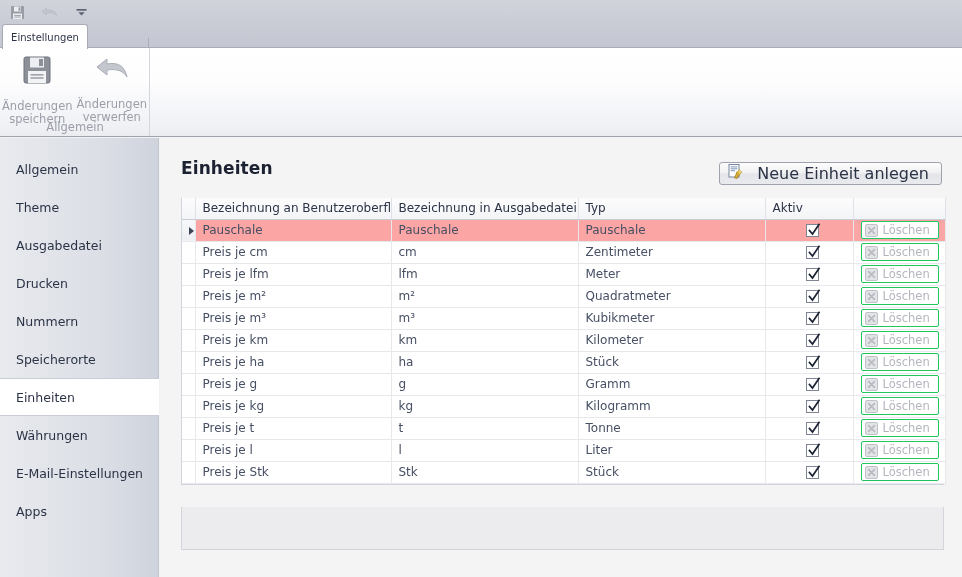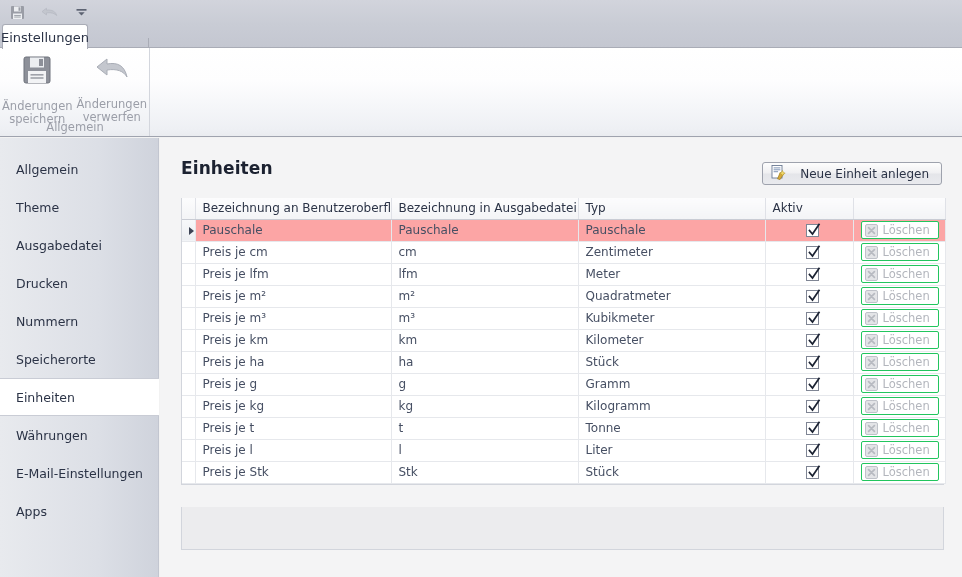--- a/index.html
+++ b/index.html
@@ -55,21 +55,21 @@
     position: absolute;
     left: 2px; top: 0;
     width: 86px; height: 25px;
     background: #ffffff;
     border: 1px solid #a9acb6;
     border-bottom: none;
     border-radius: 3px 3px 0 0;
     display: flex;
     align-items: center;
     justify-content: center;
-    font-size: 13px;
+    font-size: 10px;
     color: #2b3346;
     z-index: 5;
   }
   .tab-seam {
     position: absolute;
     left: 148px; top: 14px;
     width: 1px; height: 11px;
     background: #a9acb6;
   }
 
@@ -161,21 +161,21 @@
     position: absolute;
     right: 20px; top: 24px;
     height: 23px;
     padding: 0 12px 0 8px;
     display: flex;
     align-items: center;
     gap: 14px;
     background: linear-gradient(to bottom, #fdfdfd 0%, #f0f0f2 48%, #e4e5e9 52%, #e9eaee 100%);
     border: 1px solid #9ea2ad;
     border-radius: 3px;
-    font-size: 12px;
+    font-size: 16px;
     color: #2b3346;
     cursor: default;
   }
 
   
   .grid-wrap {
     position: absolute;
     left: 21px; top: 60px;
     width: 763px;
     background: #ffffff;

